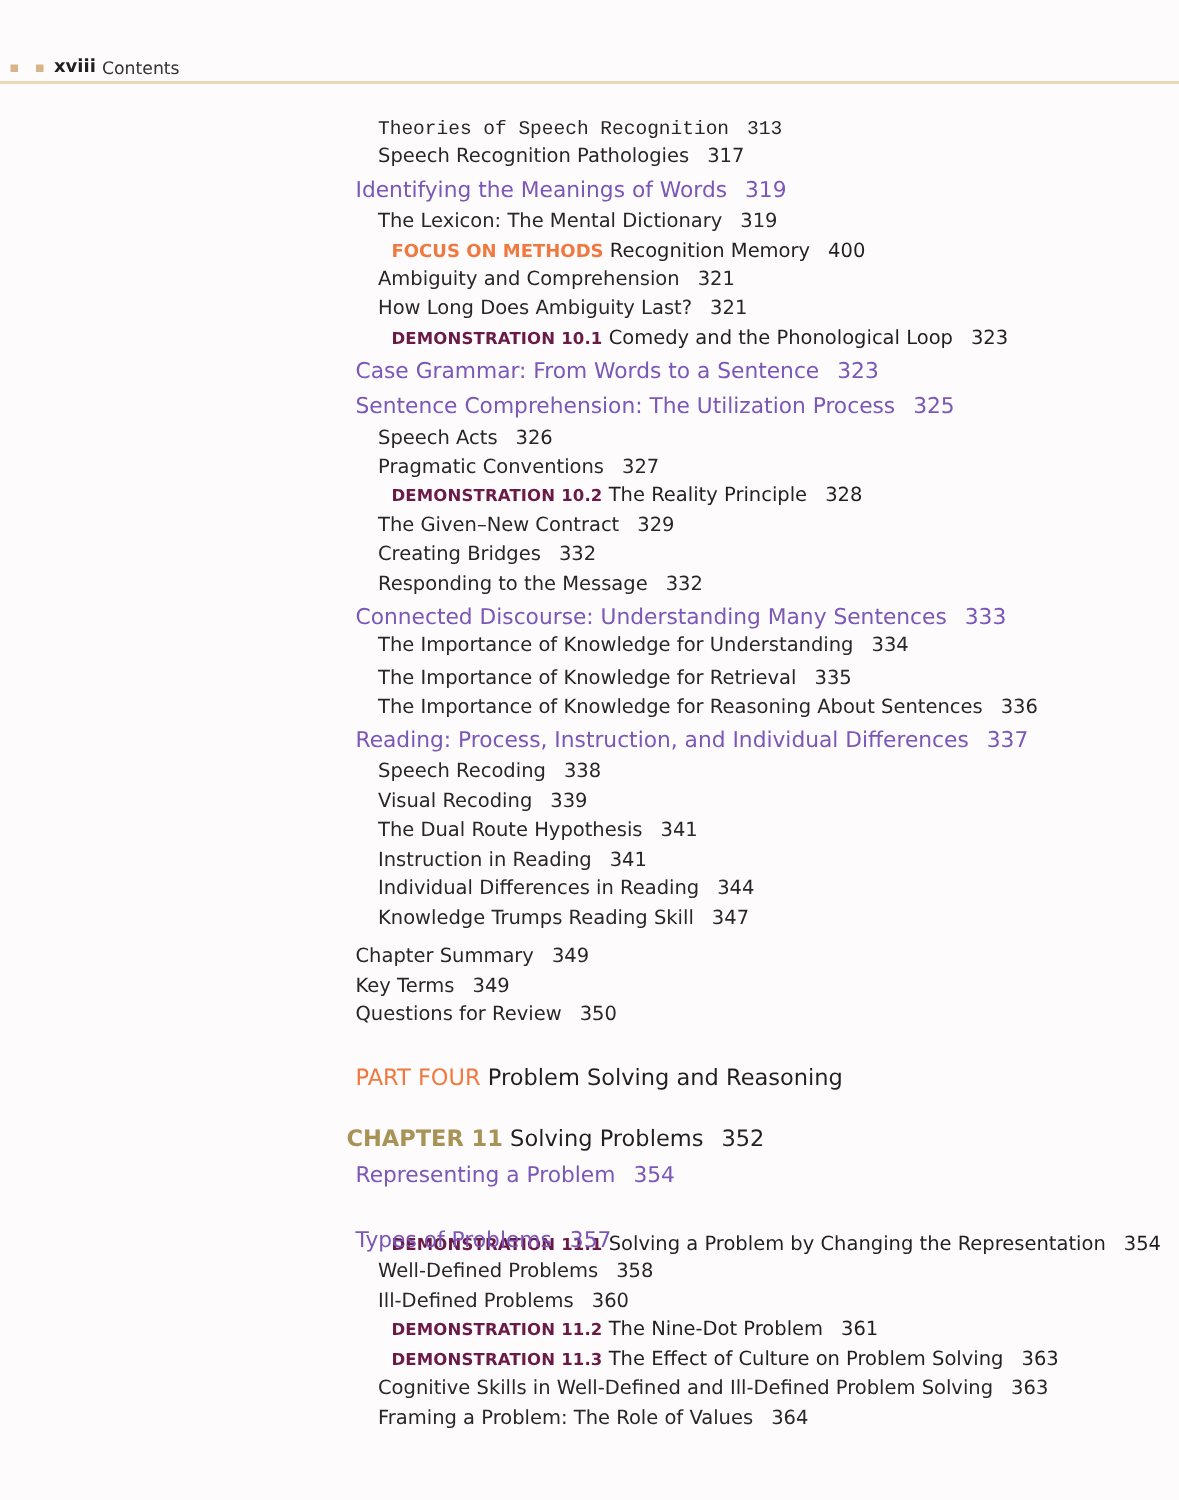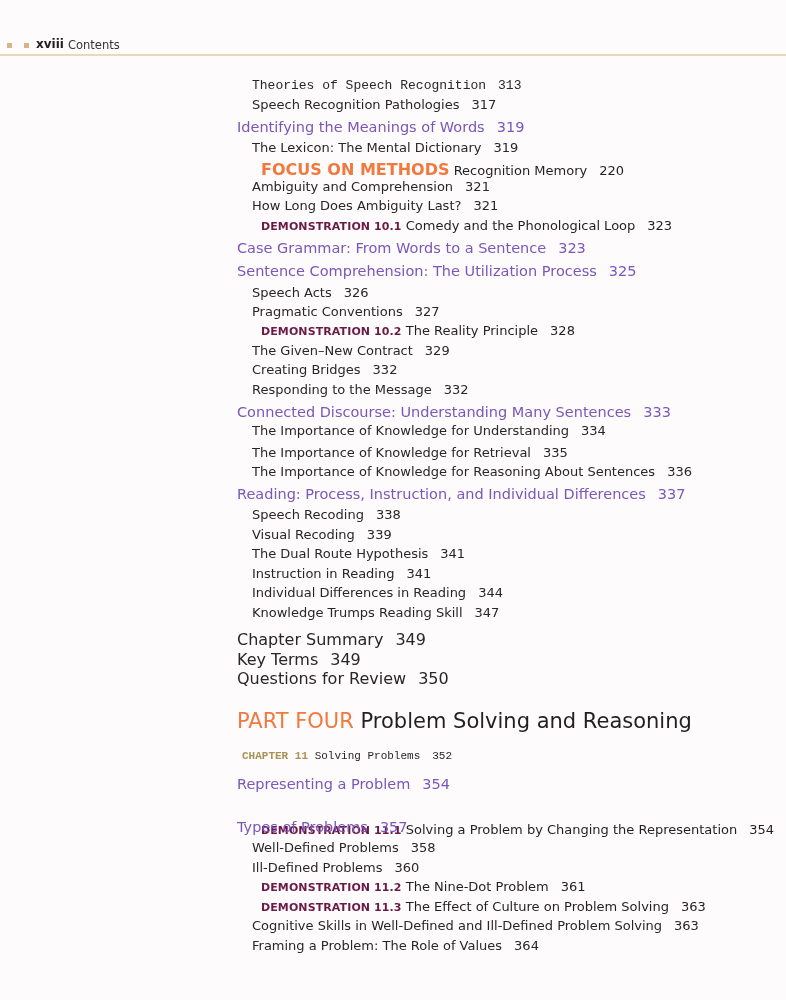--- a/index.html
+++ b/index.html
@@ -7,46 +7,46 @@
          font-family:"DejaVu Sans", sans-serif; color:#231f20; }
   .header { position:absolute; left:0; top:34px; width:654px; height:20px; }
   .sq { position:absolute; top:9px; width:5px; height:5px; background:#d8b48a; }
   .hdr-num { position:absolute; left:36px; top:3px; font-size:12px; font-weight:bold; color:#231f20; }
   .hdr-title { position:absolute; left:68px; top:4px; font-size:11.5px; color:#333; }
   .rule { position:absolute; left:0; top:54px; width:786px; height:2px; background:#ecd8b8; }
   .row { position:absolute; white-space:nowrap; }
   .l1 { left:252px; font-size:13px; color:#2a2627; }
   .l2 { left:261px; font-size:13px; color:#231f20; }
   .sec { left:237px; font-size:14.5px; color:#7b57b8; }
-  .back { left:237px; font-size:16px; color:#2a2627; }
+  .back { left:237px; font-size:13px; color:#2a2627; }
   .tag-demo { font-family:"DejaVu Sans", sans-serif; font-weight:bold; font-size:11px; color:#6a1a46; letter-spacing:0.1px; }
-  .tag-focus { font-weight:bold; font-size:16px; color:#f0793f; }
+  .tag-focus { font-weight:bold; font-size:12px; color:#f0793f; }
   .pg { margin-left:12px; }
-  .part { left:237px; font-size:21px; color:#231f20; }
+  .part { left:237px; font-size:15px; color:#231f20; }
   .part .lbl { color:#f0793f; }
-  .chap { left:242px; font-size:11px; color:#231f20;font-family:Liberation Mono, monospace; }
+  .chap { left:231px; font-size:15px; color:#231f20; }
   .chap .lbl { color:#a89256; font-weight:bold; }
 </style>
 </head>
 <body>
 
 <div class="header">
   <div class="sq" style="left:7px"></div>
   <div class="sq" style="left:24px"></div>
   <span class="hdr-num">xviii</span>
   <span class="hdr-title">Contents</span>
 </div>
 <div class="rule"></div>
 
 <div id="toc">
     <div class="row l1" style="top: 78px; font-family: Liberation Mono, monospace;"><span>Theories of Speech Recognition</span><span class="pg">313</span></div>
     <div class="row l1" style="top: 97px;"><span>Speech Recognition Pathologies</span><span class="pg">317</span></div>
     <div class="row sec" style="top: 119px;"><span>Identifying the Meanings of Words</span><span class="pg">319</span></div>
     <div class="row l1" style="top: 140px;"><span>The Lexicon: The Mental Dictionary</span><span class="pg">319</span></div>
-    <div class="row l2" style="top: 160px;"><span class="tag-focus">FOCUS ON METHODS</span> <span>Recognition Memory</span><span class="pg">220</span></div>
+    <div class="row l2" style="top: 160px;"><span class="tag-focus">FOCUS ON METHODS</span> <span>Recognition Memory</span><span class="pg">400</span></div>
     <div class="row l1" style="top: 179px;"><span>Ambiguity and Comprehension</span><span class="pg">321</span></div>
     <div class="row l1" style="top: 198px; text-align: center;"><span>How Long Does Ambiguity Last?</span><span class="pg">321</span></div>
     <div class="row l2" style="top: 218px;"><span class="tag-demo">DEMONSTRATION 10.1</span> <span>Comedy and the Phonological Loop</span><span class="pg">323</span></div>
     <div class="row sec" style="top: 240px;"><span>Case Grammar: From Words to a Sentence</span><span class="pg">323</span></div>
     <div class="row sec" style="top: 263px;"><span>Sentence Comprehension: The Utilization Process</span><span class="pg">325</span></div>
     <div class="row l1" style="top: 285px;"><span>Speech Acts</span><span class="pg">326</span></div>
     <div class="row l1" style="top: 304px;"><span>Pragmatic Conventions</span><span class="pg">327</span></div>
     <div class="row l2" style="top: 323px;"><span class="tag-demo">DEMONSTRATION 10.2</span> <span>The Reality Principle</span><span class="pg">328</span></div>
     <div class="row l1" style="top: 343px;"><span>The Given–New Contract</span><span class="pg">329</span></div>
     <div class="row l1" style="top: 362px;"><span>Creating Bridges</span><span class="pg">332</span></div>

